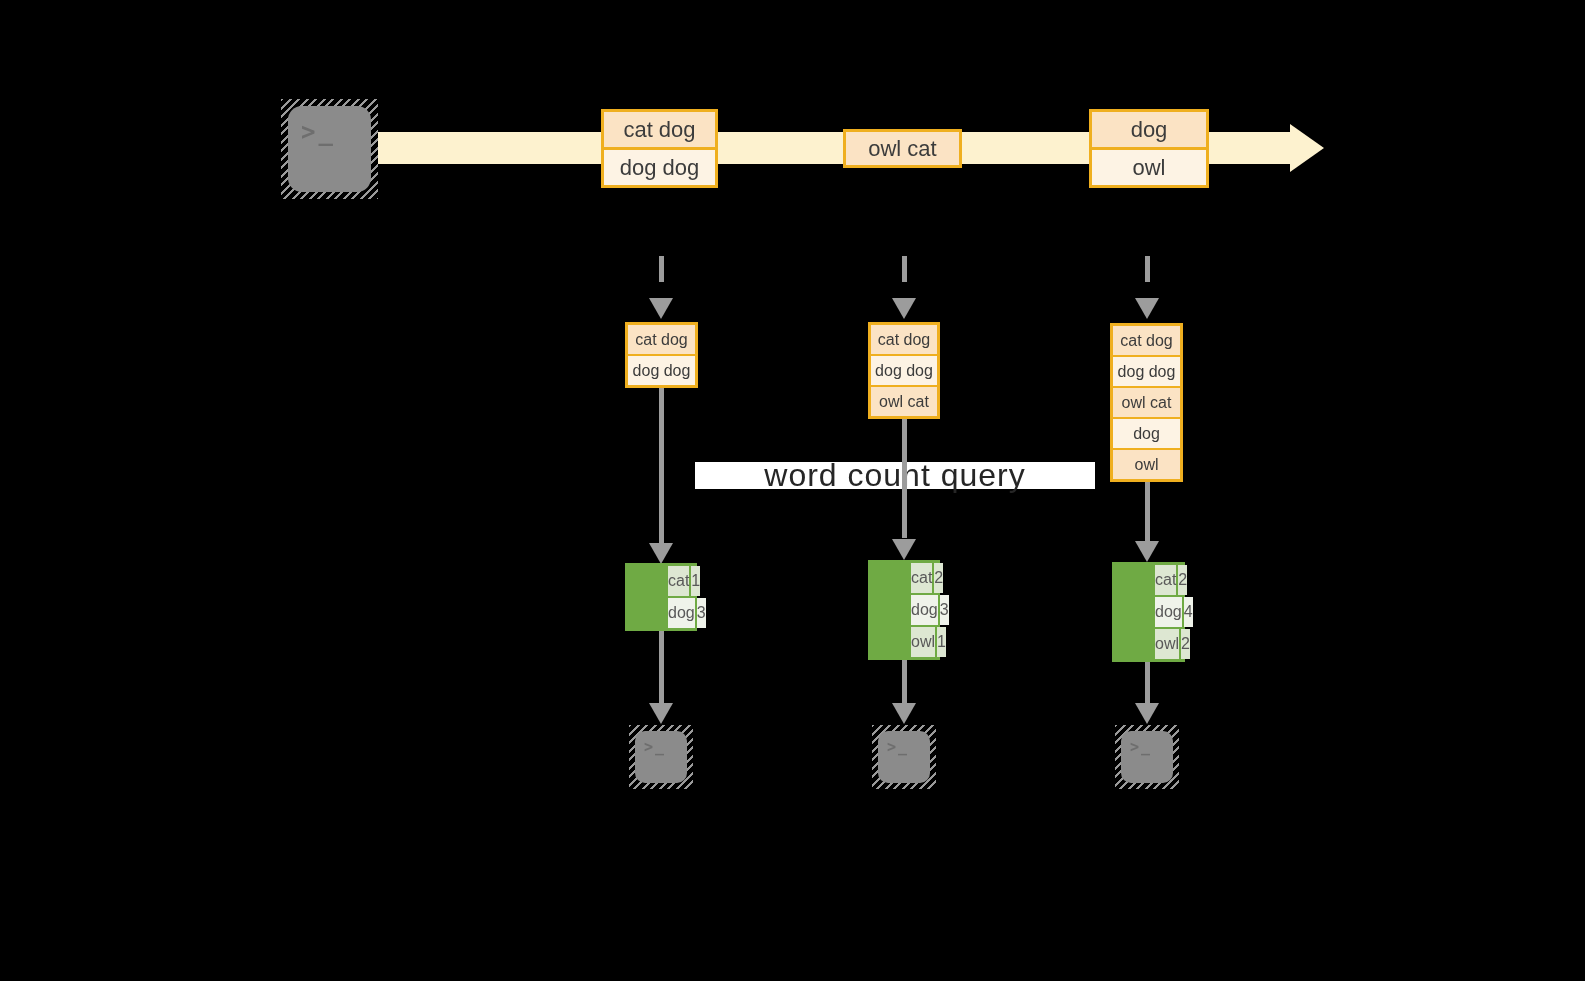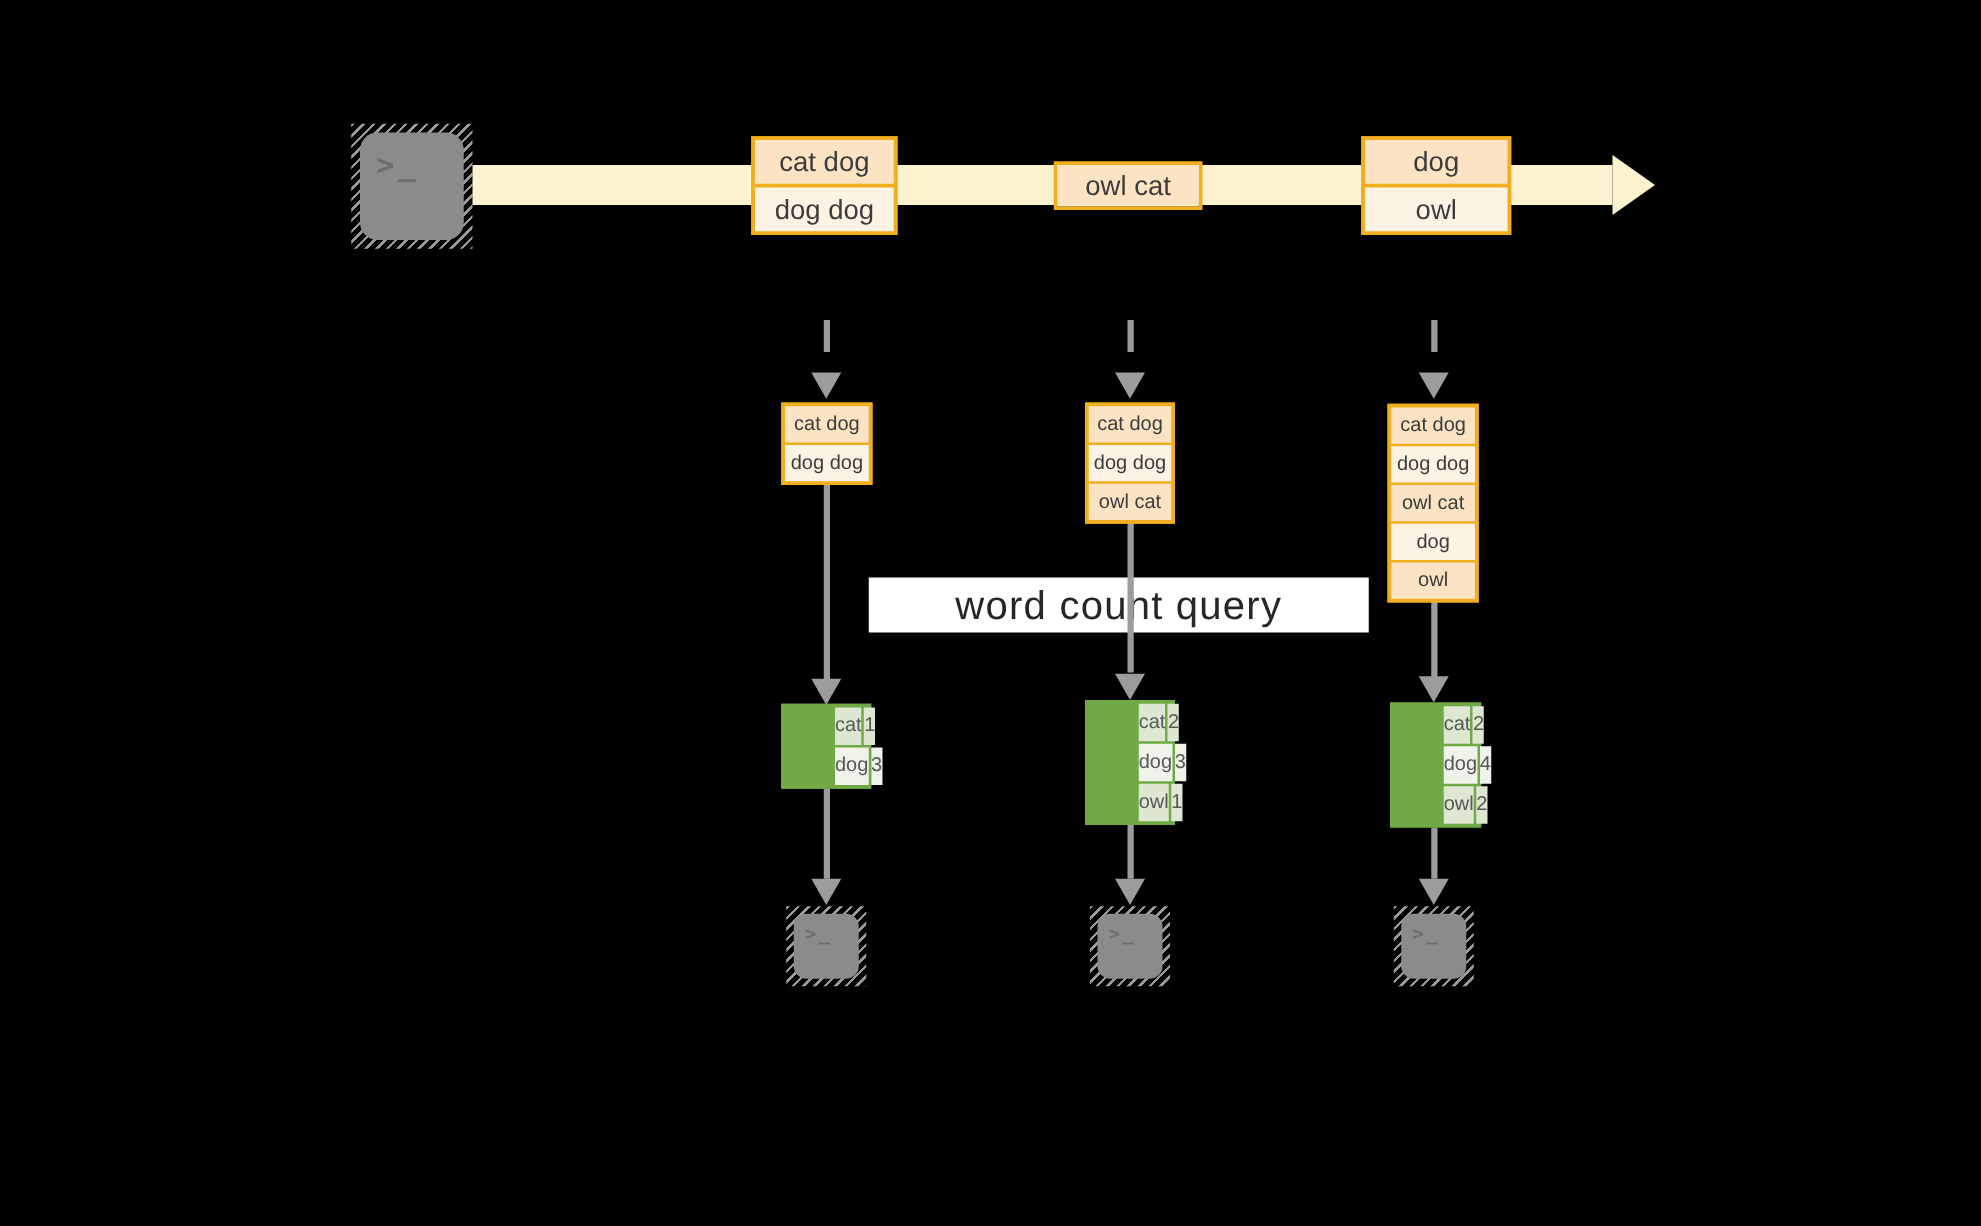--- a/index.html
+++ b/index.html
@@ -96,21 +96,21 @@
   .wc-row{display:flex;gap:2px;height:30px;padding-left:40px;}
   .wc-cell{
     background:var(--table-row-light);color:var(--table-text);
     display:flex;align-items:center;justify-content:center;font-size:16px;
   }
   .wc-row:nth-child(odd) .wc-cell{background:var(--table-row-dark);}
   .wc-cell.word{flex:1;}
   .wc-cell.count{width:24px;}
   
   .banner{
-    position:absolute;left:695px;top:462px;width:400px;height:44px;
+    position:absolute;left:695px;top:462px;width:400px;height:27px;
     background:var(--banner-bg);z-index:1;
     display:flex;align-items:center;justify-content:center;
   }
   .banner-text{color:#262626;font-size:32px;font-weight:300;letter-spacing:1px;}
 </style>
 </head>
 <body>
 
 <div class="canvas">
 

